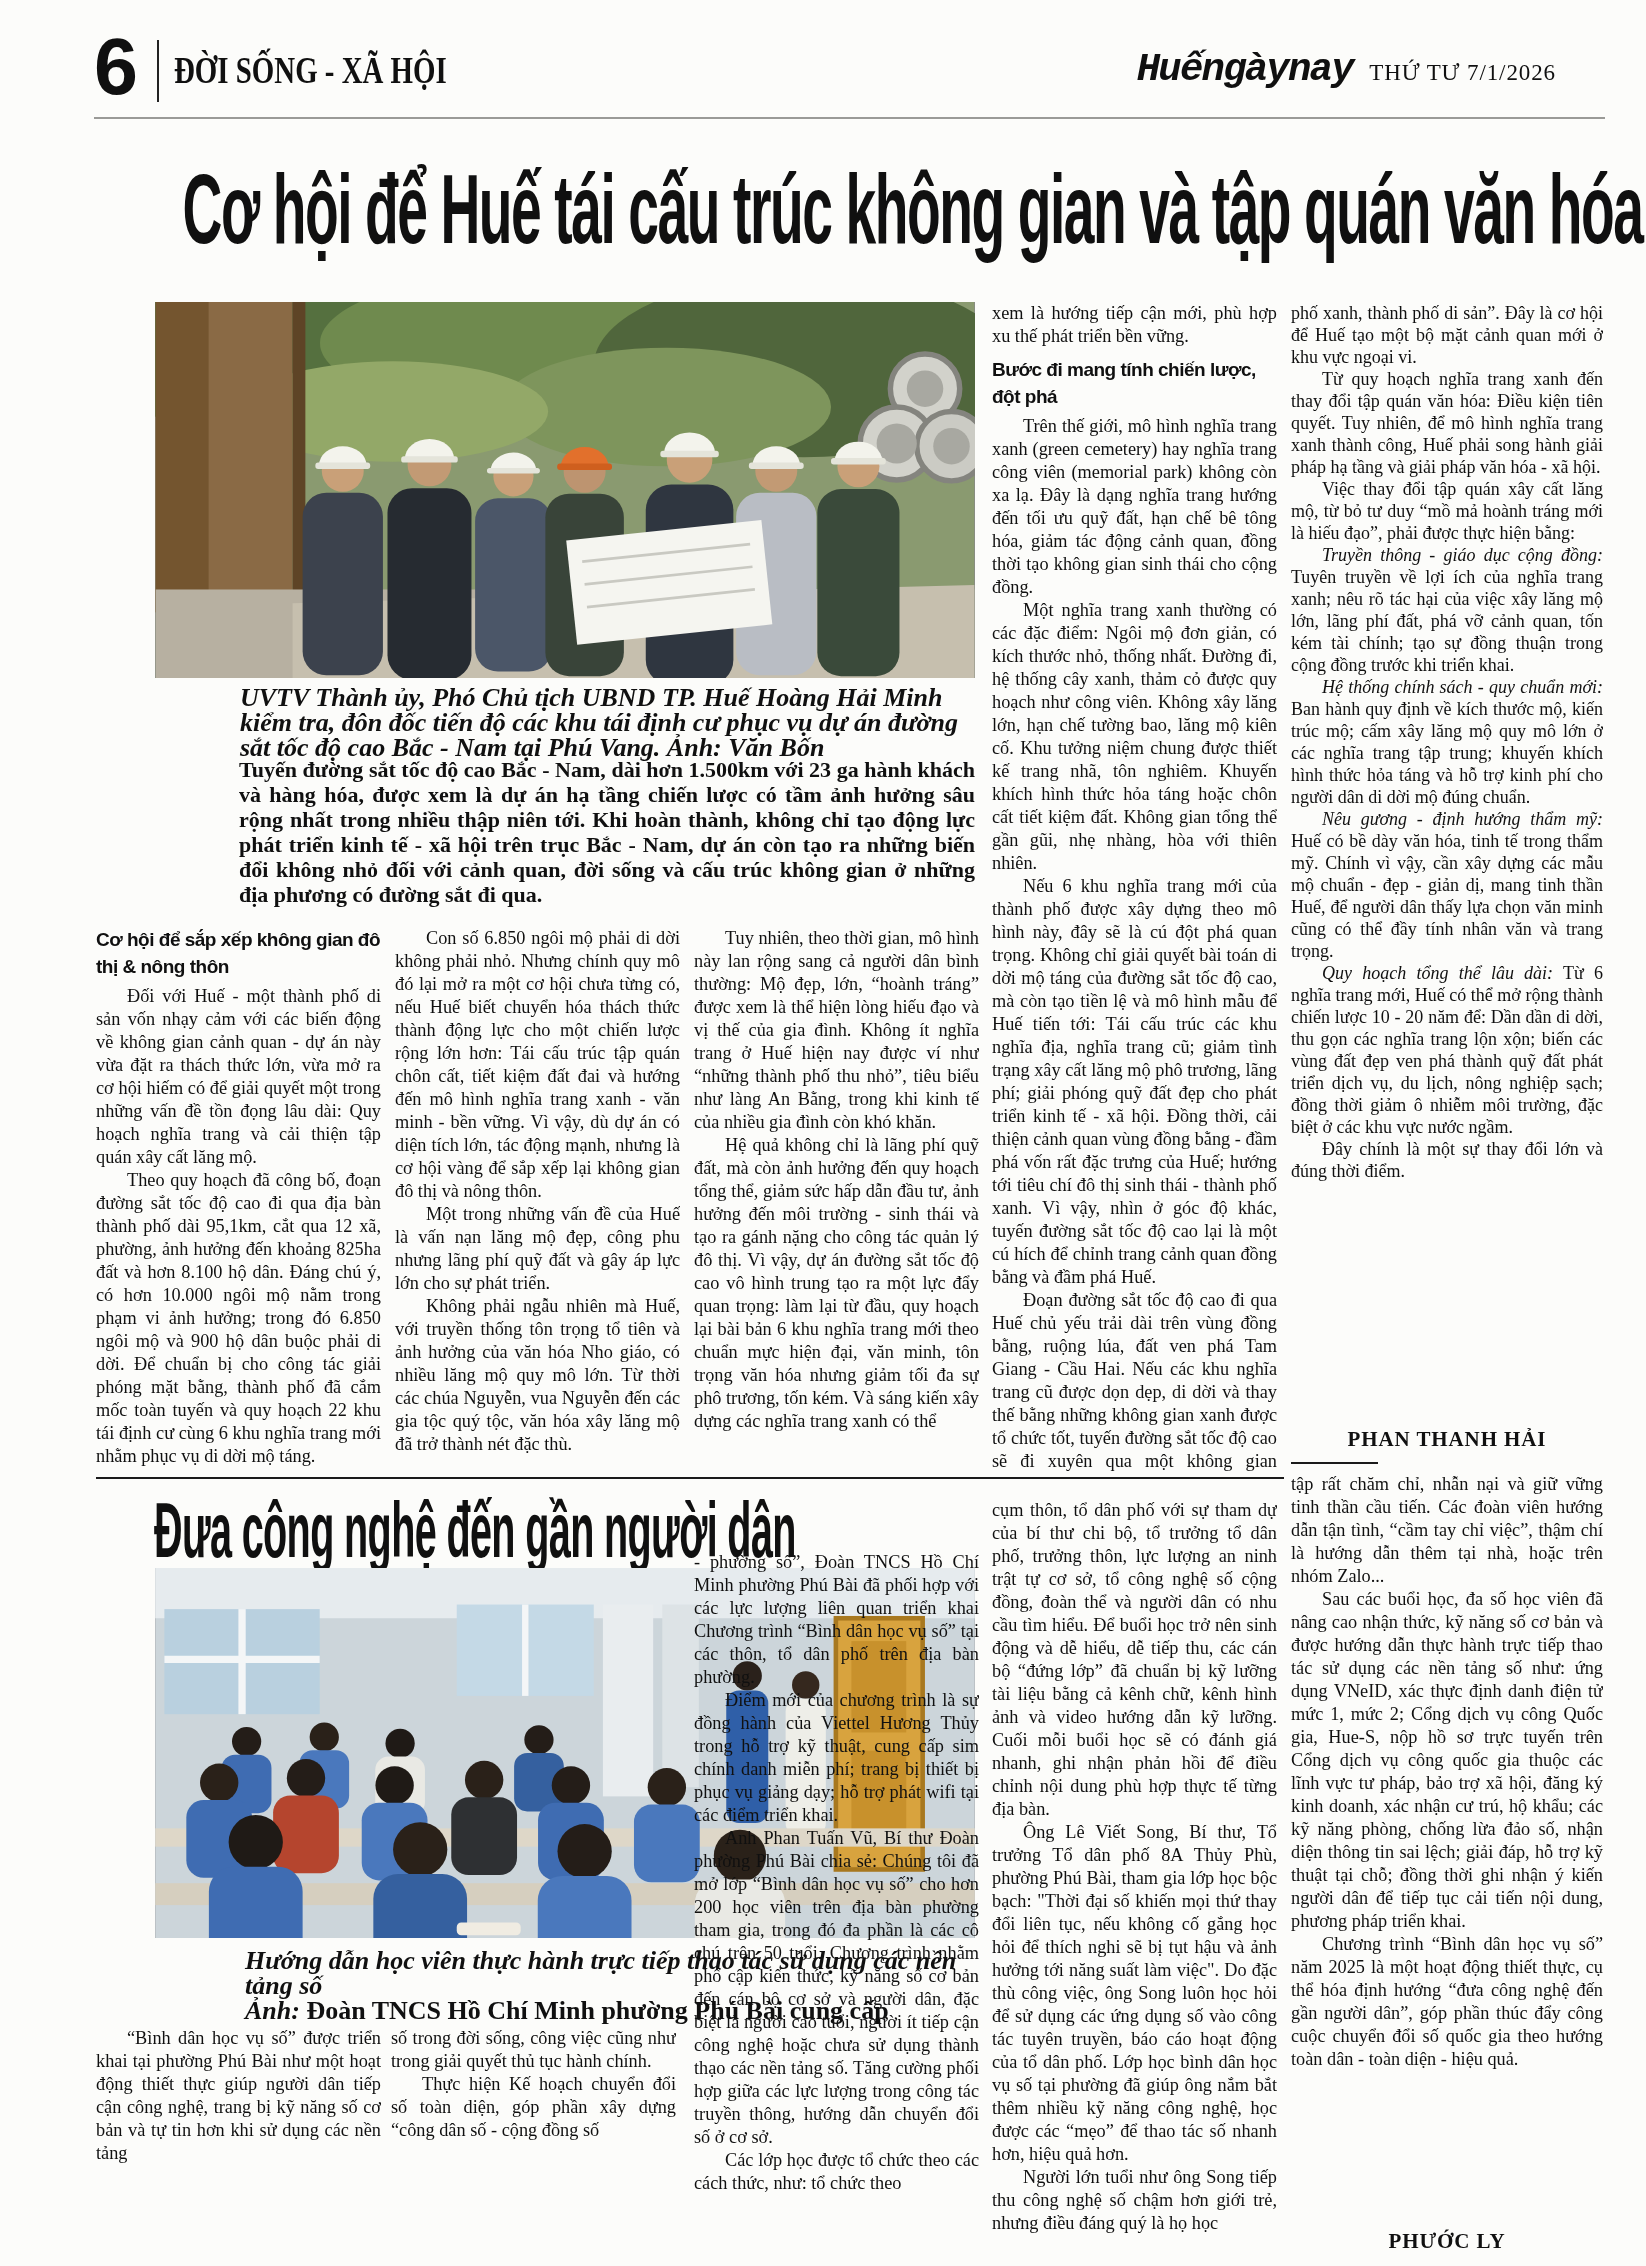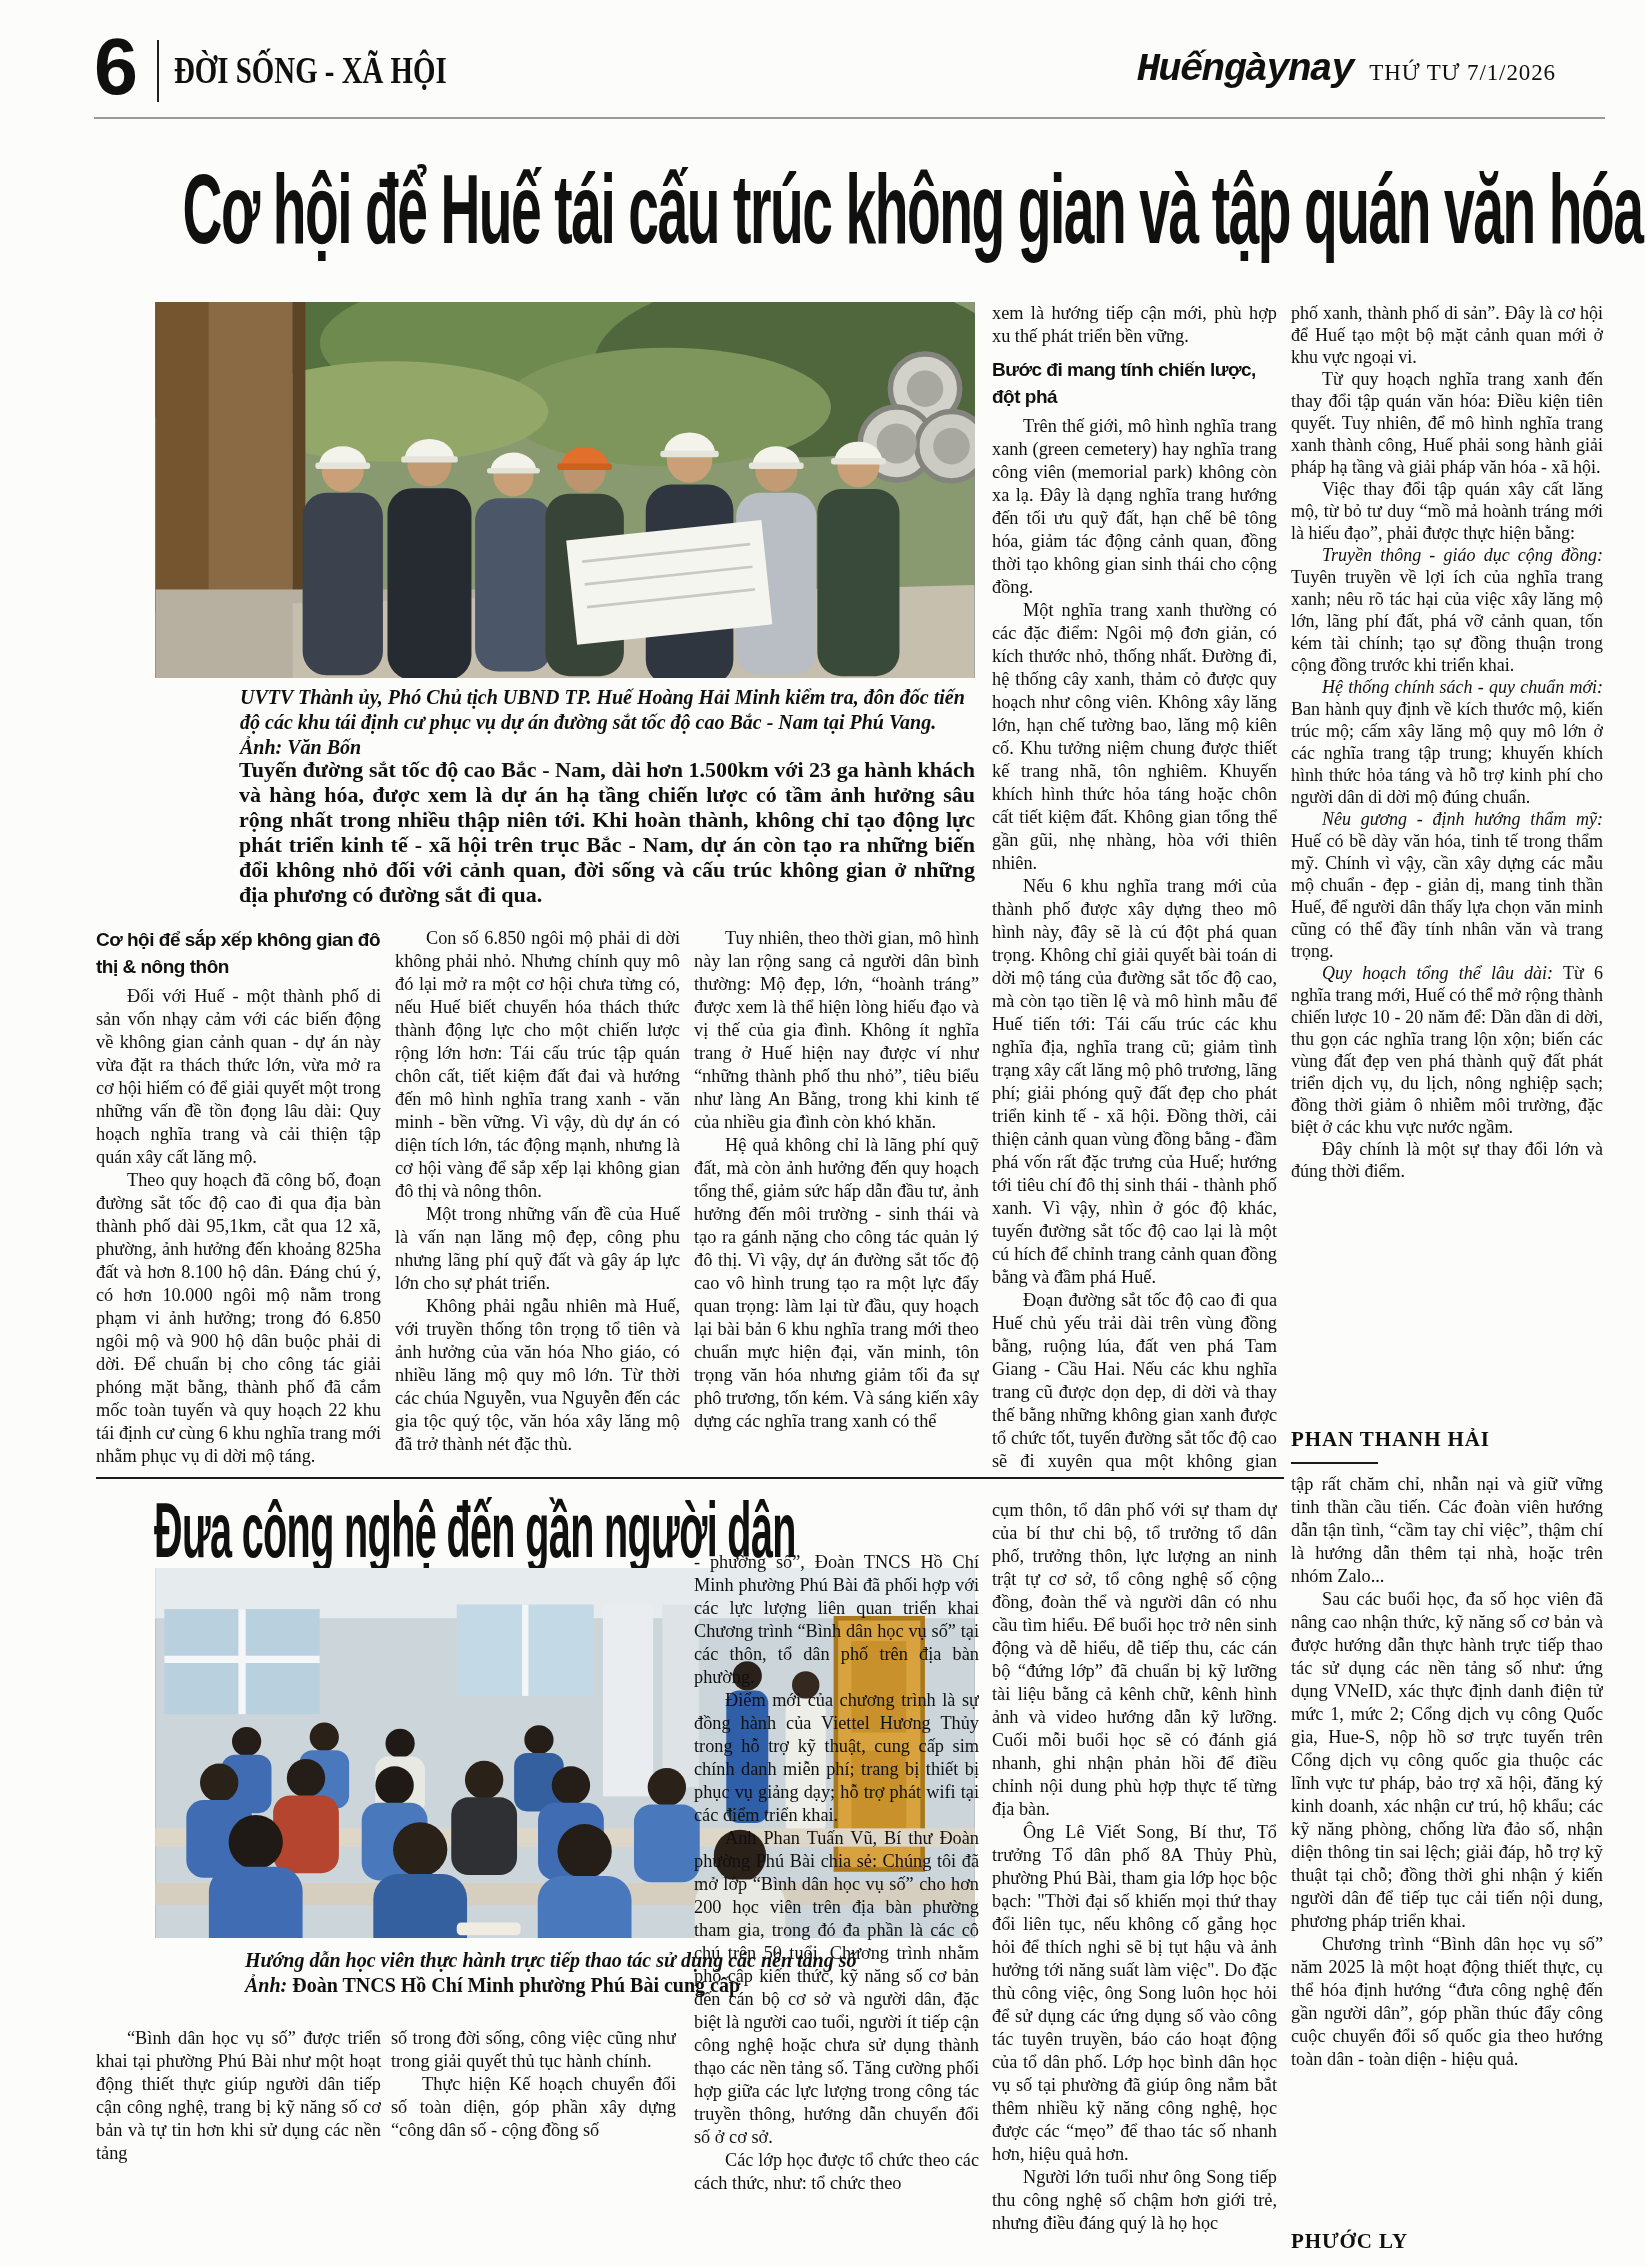--- a/index.html
+++ b/index.html
@@ -20,35 +20,35 @@
   .headline1{position:absolute;left:0;top:154px;width:1647px;text-align:center;}
   .headline1 span{display:inline-block;font-family:"Liberation Sans",sans-serif;font-weight:bold;
        font-size:69px;white-space:nowrap;transform:scale(0.8,1.42);transform-origin:center top;letter-spacing:-1.8px;}
   .headline2{position:absolute;left:154px;top:1486px;}
   .headline2 span{display:inline-block;font-family:"Liberation Sans",sans-serif;font-weight:bold;
        font-size:55px;white-space:nowrap;transform:scale(0.72,1.4);transform-origin:left top;letter-spacing:-0.9px;}
   
   .photo{position:absolute;overflow:hidden;background:#888;}
   .photo1{left:155px;top:302px;width:820px;height:376px;}
   .photo2{left:155px;top:1568px;width:820px;height:370px;}
-  .caption{position:absolute;font-weight:bold;font-style:italic;font-size:20px;line-height:25px;}
+  .caption{position:absolute;font-weight:bold;font-style:italic;font-size:26px;line-height:25px;}
   .caption1{left:240px;top:685px;width:736px;}
   .caption2{left:245px;top:1948px;width:726px;}
   .credit-roman{font-style:normal;text-align:center;}
   
   .lead{position:absolute;left:239px;top:757px;width:736px;font-weight:bold;font-size:22px;
         line-height:25px;text-align:justify;}
   
   .col{position:absolute;font-size:18.3px;line-height:23px;text-align:justify;overflow:hidden;}
   .col p{margin:0;text-indent:31px;}
   .col p.cont{text-indent:0;}
   .subhead{font-family:"Liberation Sans",sans-serif;font-weight:bold;font-size:19px;line-height:26.5px;
         letter-spacing:-0.5px;text-align:left;margin:0 0 4.6px 0;}
   .ital{font-style:italic;}
-  .author{position:absolute;font-weight:bold;font-size:21px;text-align:left;letter-spacing:0.9px;}
+  .author{position:absolute;font-weight:bold;font-size:21px;text-align:center;letter-spacing:0.9px;}
   .rule{position:absolute;background:#1a1a1a;}
 </style>
 </head>
 <body>
 
 <div class="page">
 
   <div class="pagenum">6</div>
   <div class="hdr-bar"></div>
   <div class="section-title">ĐỜI SỐNG - XÃ HỘI</div>

